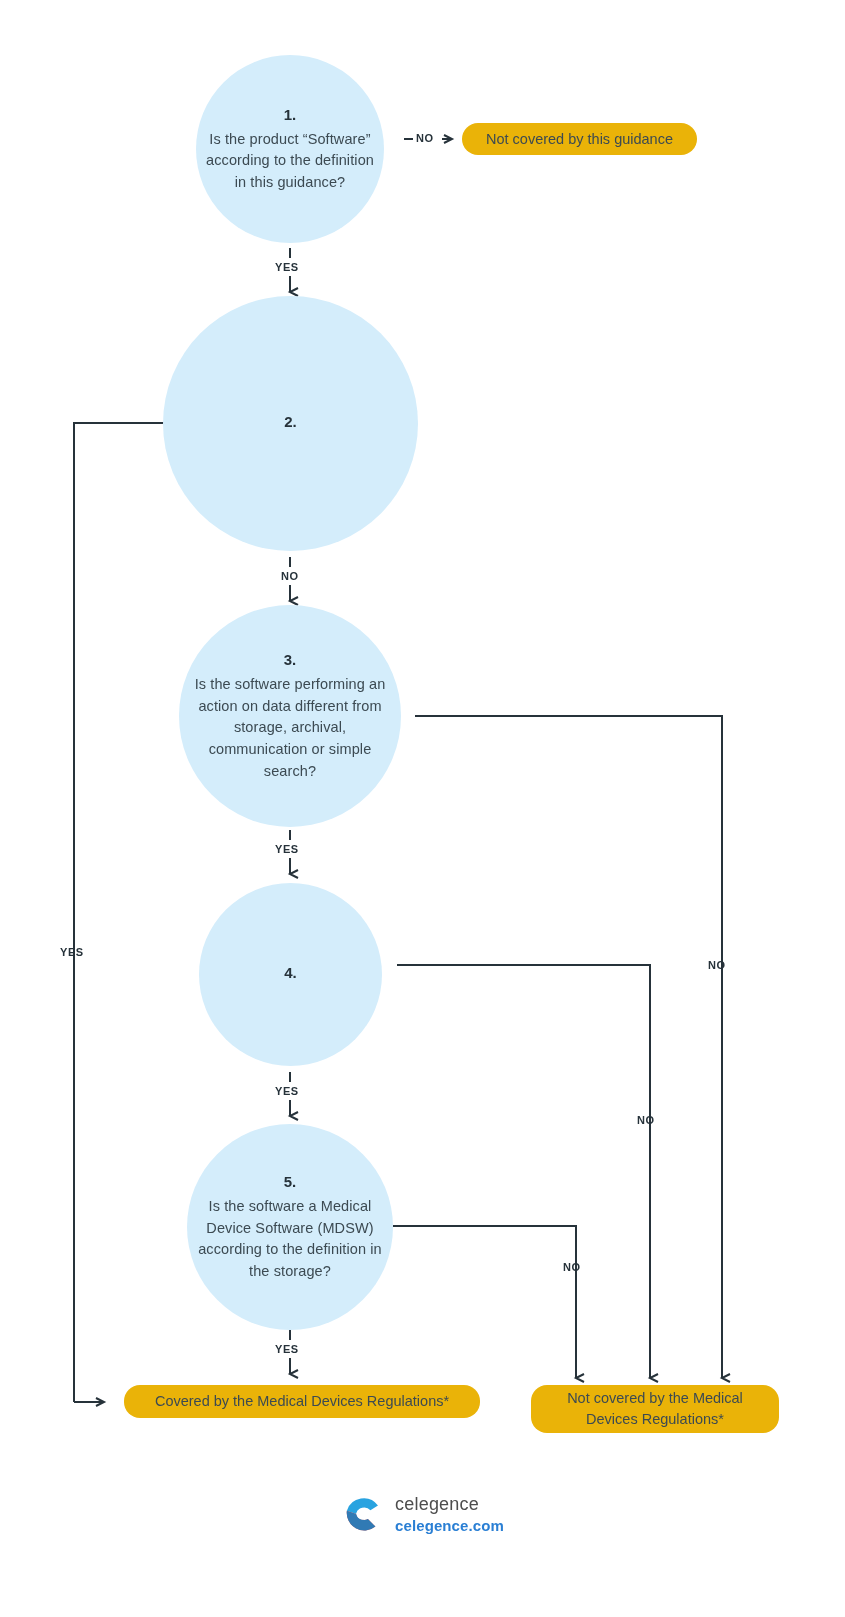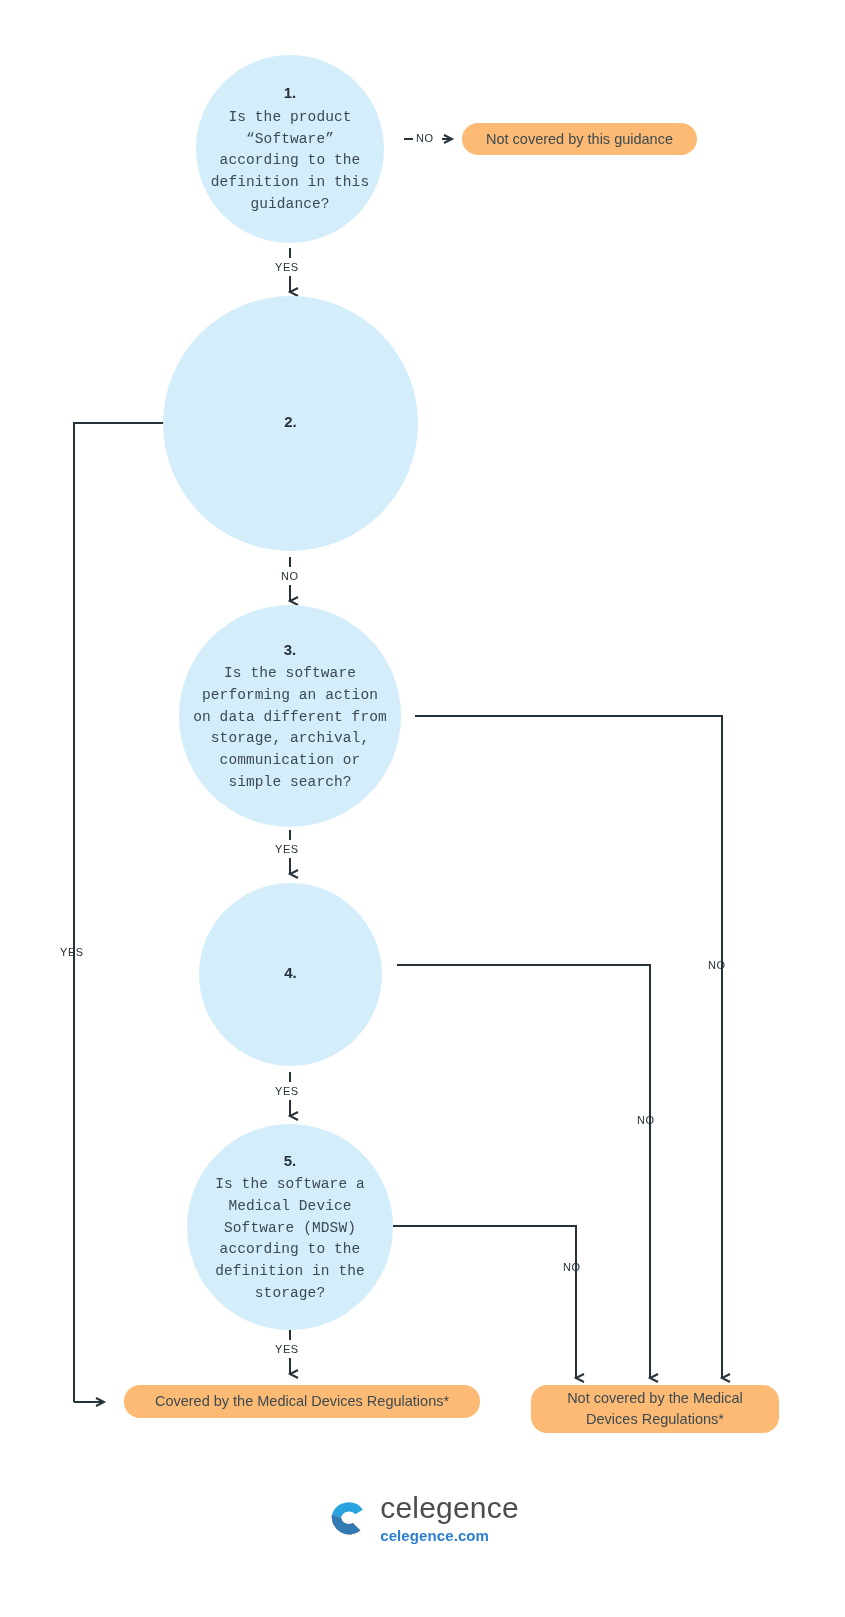--- a/index.html
+++ b/index.html
@@ -45,40 +45,39 @@
     font-weight: bold;
     font-size: 15px;
     color: #26323a;
     margin-bottom: 2px;
   }
   .node-text {
     display: block;
     font-size: 14.5px;
     color: #3c4a52;
     letter-spacing: 0.1px;
-    font-family: Liberation Mono, monospace;
   }
   .pill {
     position: absolute;
-    background: #fdba74;
+    background: #eab308;
     border-radius: 16px;
     display: flex;
     align-items: center;
     justify-content: center;
     text-align: center;
     box-sizing: border-box;
     font-size: 14.5px;
     color: #3c4a52;
     line-height: 1.45;
     padding: 7px 18px;
   }
   .edge-label {
     position: absolute;
     font-size: 11px;
-    font-weight: normal;
+    font-weight: bold;
     letter-spacing: 0.6px;
     color: #26323a;
     white-space: nowrap;
   }
   .logo-wrap {
     position: absolute;
     left: 0;
     top: 1493px;
     width: 845px;
     display: flex;
@@ -90,21 +89,21 @@
     width: 42px;
     height: 42px;
     flex: 0 0 auto;
   }
   .logo-words {
     display: flex;
     flex-direction: column;
     line-height: 1;
   }
   .logo-name {
-    font-size: 30px;
+    font-size: 18px;
     color: #4d4d4d;
     letter-spacing: 0.2px;
   }
   .logo-url {
     font-size: 15px;
     font-weight: bold;
     color: #2a7fd4;
     letter-spacing: 0.1px;
     margin-top: 5px;
   }

